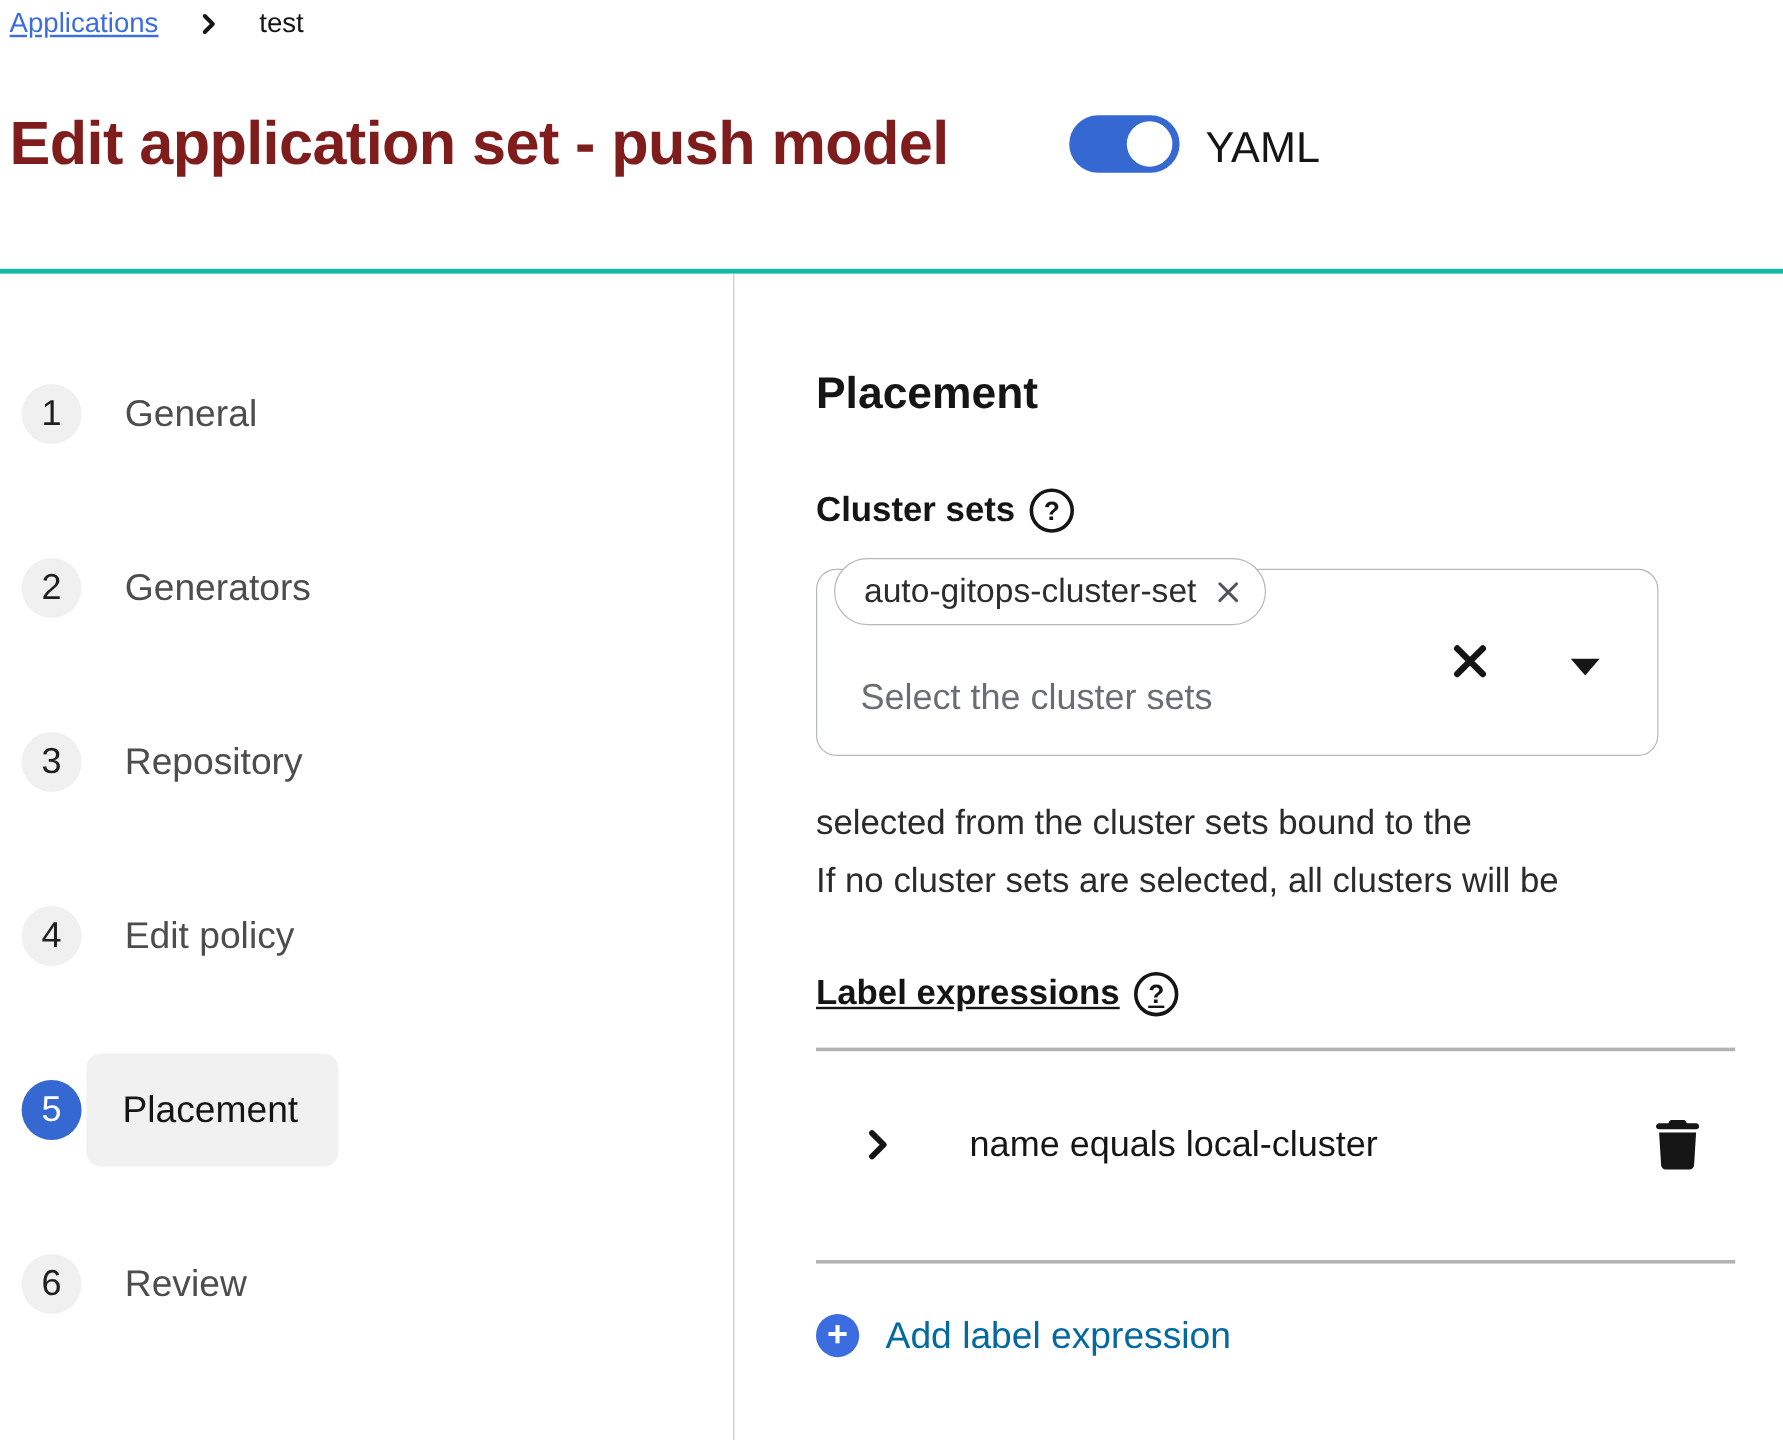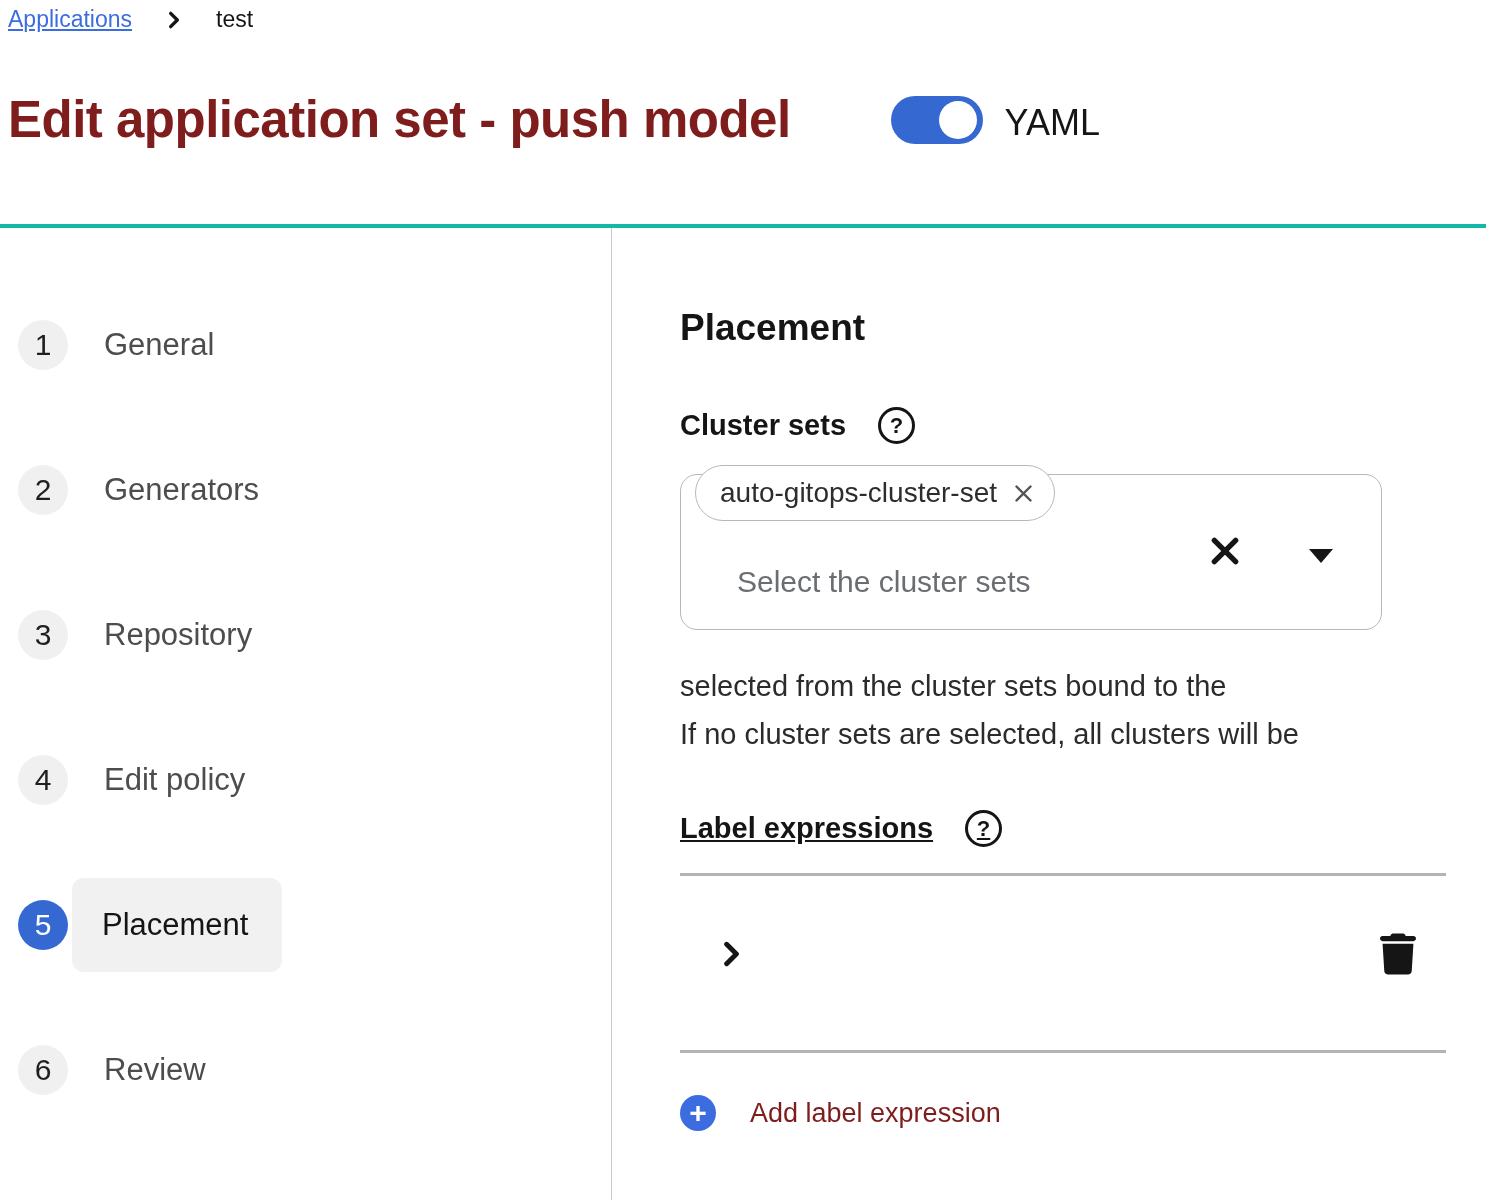--- a/index.html
+++ b/index.html
@@ -38,41 +38,41 @@
   .step-label { margin-left: 36px; font-size: 31px; color: #4d4d4d; }
   .step.active .step-circle { background: #3569d1; color: #ffffff; }
   .step.active .step-label {
     margin-left: 4px; background: #f1f1f1; border-radius: 12px;
     padding: 29px 34px 29px 30px; color: #151515;
   }
 
   .content { flex: 1; border-left: 1px solid #c9c9c9; padding: 79px 0 0 68px; }
   .content-heading { margin: 0; font-size: 37px; font-weight: 700; color: #151515; }
 
-  .field-label-row { display: flex; align-items: center; gap: 32px; margin-top: 58px; }
+  .field-label-row { display: flex; align-items: center; gap: 12px; margin-top: 58px; }
   .field-label { font-size: 29px; font-weight: 700; color: #151515; }
   .help-icon {
     width: 37px; height: 37px; border-radius: 50%; border: 3px solid #151515;
     display: flex; align-items: center; justify-content: center;
     font-size: 22px; font-weight: 700; color: #151515; background: none; padding: 0; cursor: pointer;
   }
 
   
   .multiselect {
     position: relative; margin-top: 30px; width: 702px; height: 156px;
     border: 1px solid #b5b8ba; border-radius: 17px; background: #fff; cursor: text;
   }
   .chip {
     position: absolute; top: -10px; left: 14px; display: flex; align-items: center;
     background: #ffffff; border: 1px solid #b5b8ba; border-radius: 32px;
     padding: 11px 20px 11px 24px; font-size: 28px; color: #2d2d2d; white-space: nowrap;
   }
   .chip-remove { margin-left: 16px; border: none; background: none; padding: 0; cursor: pointer; color: #51555a; display: flex; }
   .chip-remove svg { width: 21px; height: 21px; }
-  .select-placeholder { position: absolute; left: 36px; top: 90px; font-size: 30px; color: #6a6e73; margin-left: 20px; }
+  .select-placeholder { position: absolute; left: 36px; top: 90px; font-size: 30px; color: #6a6e73; }
   .select-clear { position: absolute; right: 140px; top: 60px; border: none; background: none; padding: 0; cursor: pointer; color: #151515; display: flex; }
   .select-clear svg { width: 32px; height: 32px; }
   .select-caret { position: absolute; right: 48px; top: 74px; width: 0; height: 0; border-left: 12px solid transparent; border-right: 12px solid transparent; border-top: 14px solid #151515; cursor: pointer; }
 
   .help-text { margin-top: 32px; font-size: 29px; line-height: 48px; color: #2b2b2b; }
 
   .section-divider { width: 766px; height: 0; border: none; border-top: 3px solid #b3b3b3; margin: 26px 0 0 0; }
 
   .expr-row { width: 766px; display: flex; align-items: center; padding: 56px 0 0 38px; }
   .expr-chevron { border: none; background: none; padding: 0; cursor: pointer; color: #151515; display: flex; }
@@ -81,21 +81,21 @@
   .expr-delete { margin-left: auto; margin-right: 30px; border: none; background: none; padding: 0; cursor: pointer; color: #151515; display: flex; }
   .expr-delete svg { width: 36px; height: 44px; }
   .expr-row + .section-divider { margin-top: 74px; }
 
   .add-link { display: flex; align-items: center; gap: 22px; margin-top: 42px; border: none; background: none; padding: 0; cursor: pointer; }
   .plus-icon {
     width: 36px; height: 36px; border-radius: 50%; background: #3b6de0; color: #ffffff;
     display: flex; align-items: center; justify-content: center;
     font-size: 30px; font-weight: 700; line-height: 1; flex: none;
   }
-  .add-label { font-size: 27px; color: #7f1d1d; margin-left: 12px; }
+  .add-label { font-size: 31px; color: #0369a1; }
 </style>
 </head>
 <body>
 
 <header class="page-header">
   <nav class="breadcrumb">
     <a>Applications</a>
     <span class="crumb-sep">
       <svg viewBox="0 0 24 24">
           <path d="M8 4l8 8-8 8" fill="none" stroke="currentColor" stroke-width="4" stroke-linecap="round" stroke-linejoin="round"></path>
@@ -180,20 +180,21 @@
     </div>
 
     <hr class="section-divider">
 
     <div class="expr-row">
       <button class="expr-chevron">
         <svg viewBox="0 0 24 24">
             <path d="M8 3l9 9-9 9" fill="none" stroke="currentColor" stroke-width="4.5" stroke-linecap="round" stroke-linejoin="round"></path>
           </svg>
       </button>
+      <span class="expr-text">name equals local-cluster</span>
       <button class="expr-delete">
         <svg viewBox="0 0 448 512">
             <path fill="currentColor" d="M135.2 17.7L128 32H32C14.3 32 0 46.3 0 64S14.3 96 32 96H416c17.7 0 32-14.3 32-32s-14.3-32-32-32H320l-7.2-14.3C307.4 6.8 296.3 0 284.2 0H163.8c-12.1 0-23.2 6.8-28.6 17.7zM416 128H32L53.2 467c1.6 25.3 22.6 45 47.9 45H346.9c25.3 0 46.3-19.7 47.9-45L416 128z"></path>
           </svg>
       </button>
     </div>
 
     <hr class="section-divider">
 
     <button class="add-link">

